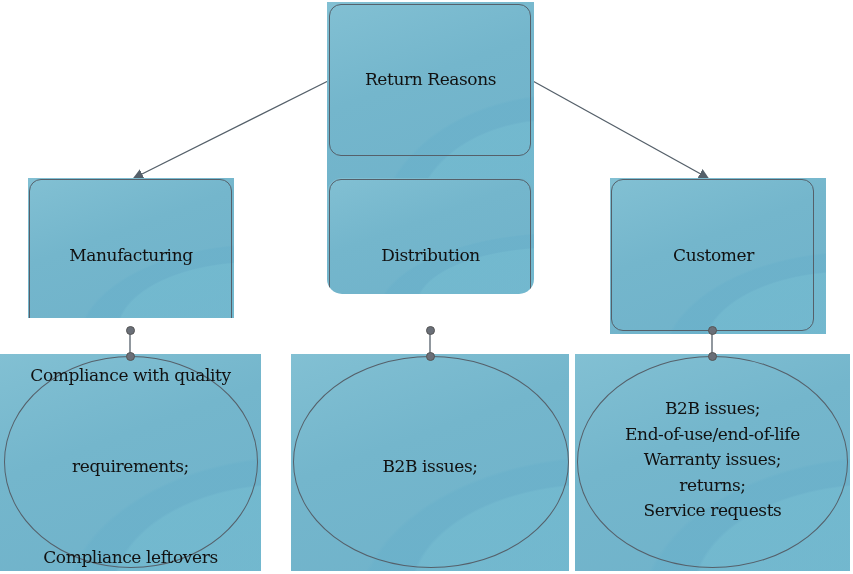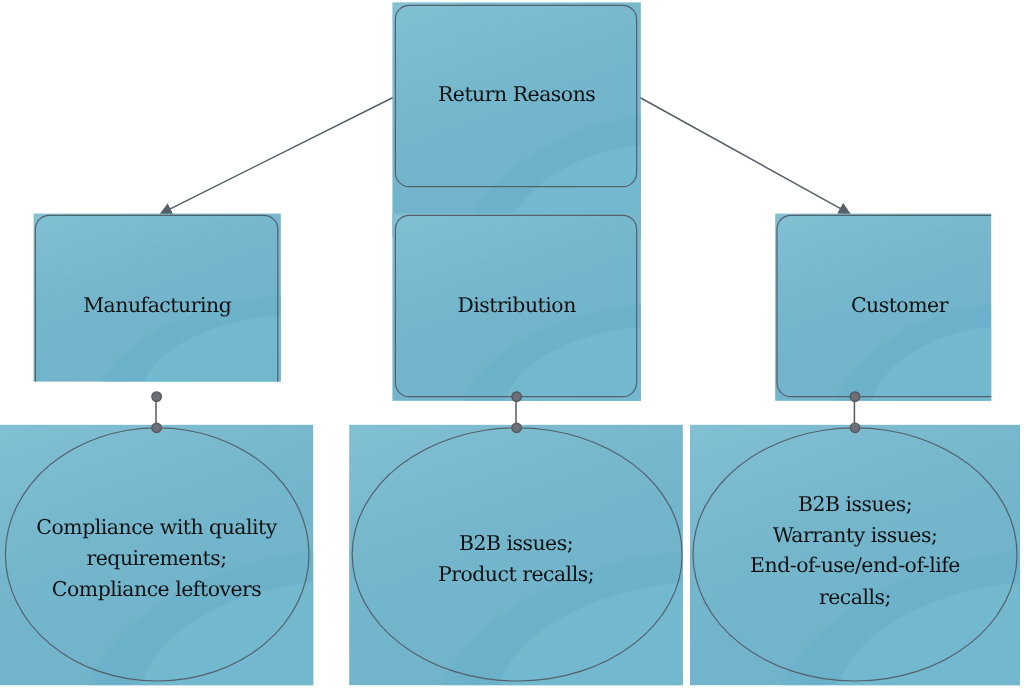--- a/index.html
+++ b/index.html
@@ -36,51 +36,51 @@
 
 <div class="tile" style="left:327px;top:2px;width:207px;height:196px;">
   <div class="box-border" style="left:2px;top:2px;width:202px;height:152px;"></div>
   <div class="label" style="left:0;top:0;width:207px;height:154px;">Return Reasons</div>
 </div>
 
 <div class="tile" style="left:28px;top:178px;width:206px;height:140px;">
   <div class="box-border" style="left:1px;top:1px;width:203px;height:152px;"></div>
   <div class="label" style="left:0;top:0;width:206px;height:154px;">Manufacturing</div>
 </div>
-<div class="tile" style="left:327px;top:178px;width:207px;height:156px;">
+<div class="tile" style="left:327px;top:178px;width:207px;height:116px;border-radius:15px;">
   <div class="box-border" style="left:2px;top:1px;width:202px;height:152px;"></div>
   <div class="label" style="left:0;top:0;width:207px;height:154px;">Distribution</div>
 </div>
-<div class="tile" style="left:610px;top:178px;width:180px;height:156px;margin-left:36px;">
+<div class="tile" style="left:610px;top:178px;width:216px;height:156px;">
   <div class="box-border" style="left:1px;top:1px;width:203px;height:152px;"></div>
   <div class="label" style="left:0;top:0;width:207px;height:154px;">Customer</div>
 </div>
 
 <div class="tile" style="left:0px;top:354px;width:261px;height:217px;">
   <div class="ell" style="left:4px;top:2px;width:254px;height:212px;"></div>
-  <div class="label" style="left:0;top:8px;width:261px;height:208px;flex-direction:column;line-height:26px;">
+  <div class="label" style="left:0;top:8px;width:261px;height:208px;flex-direction:column;line-height:26px;justify-content:space-between;">
     <div>Compliance with quality</div>
     <div>requirements;</div>
     <div>Compliance leftovers</div>
   </div>
 </div>
 <div class="tile" style="left:291px;top:354px;width:278px;height:217px;">
   <div class="ell" style="left:2px;top:2px;width:276px;height:212px;"></div>
   <div class="label" style="left:0;top:8px;width:278px;height:208px;flex-direction:column;line-height:26px;">
     <div>B2B issues;</div>
-    <div>Product recalls;</div>
   </div>
 </div>
 <div class="tile" style="left:575px;top:354px;width:275px;height:217px;">
   <div class="ell" style="left:2px;top:2px;width:271px;height:212px;"></div>
   <div class="label" style="left:0;top:2px;width:275px;height:208px;flex-direction:column;line-height:25.5px;">
     <div>B2B issues;</div>
+    <div>End-of-use/end-of-life</div>
     <div>Warranty issues;</div>
-    <div>End-of-use/end-of-life</div>
-    <div>recalls;</div>
+    <div>returns;</div>
+    <div>Service requests</div>
   </div>
 </div>
 
 <div class="dot" style="left:126px;top:326px;"></div>
 <div class="dot" style="left:126px;top:352px;"></div>
 <div class="dot" style="left:426px;top:326px;"></div>
 <div class="dot" style="left:426px;top:352px;"></div>
 <div class="dot" style="left:708px;top:326px;"></div>
 <div class="dot" style="left:708px;top:352px;"></div>
 

